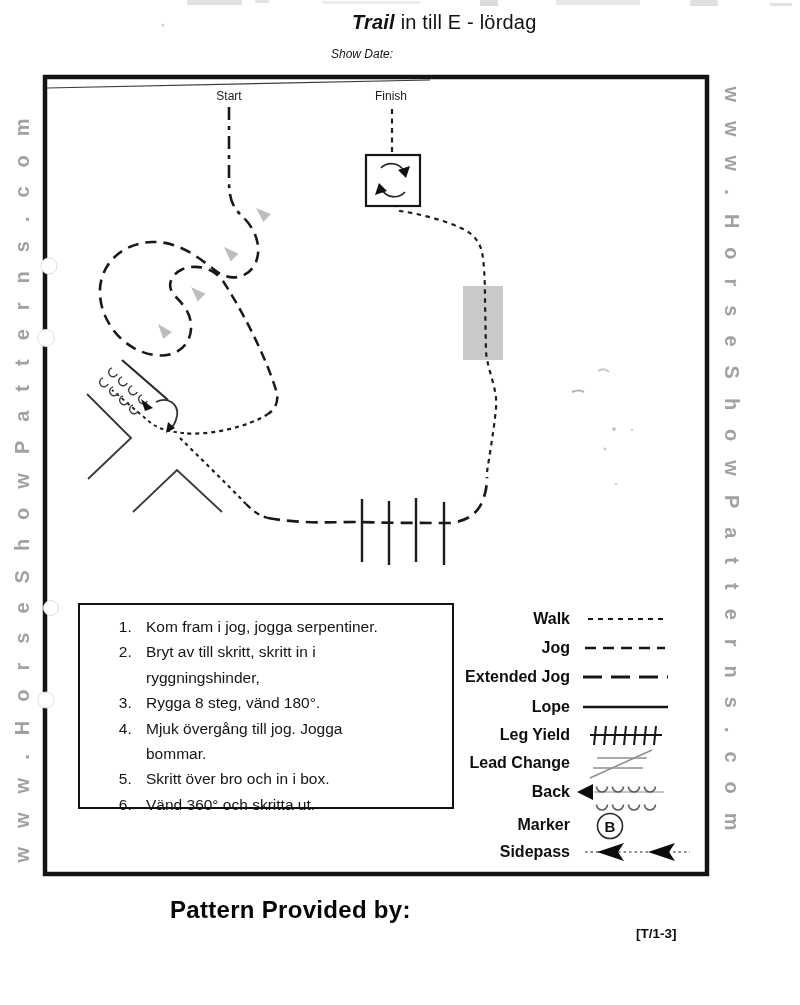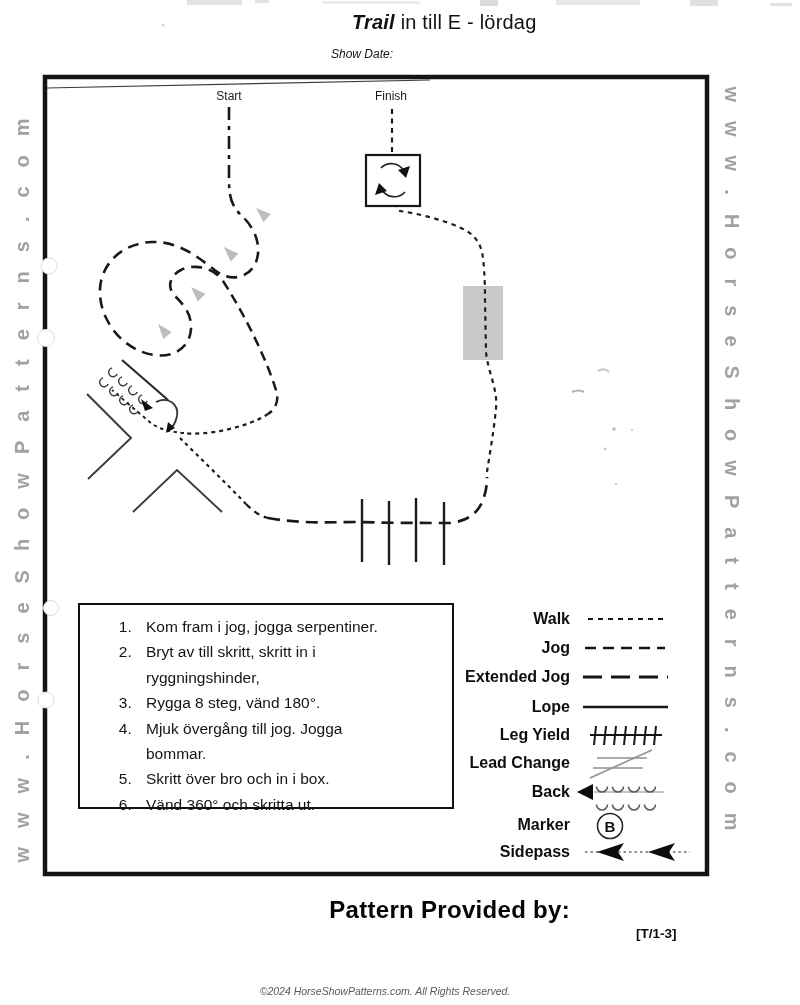--- a/index.html
+++ b/index.html
@@ -18,21 +18,21 @@
   .wm-right{left:320px;top:455px;transform:rotate(90deg);}
 
   .instructions{position:absolute;left:78px;top:603px;width:376px;height:206px;
                 border:2px solid #111;background:#fff;box-sizing:border-box;
                 padding:9px 6px 6px 16px;font-size:15.5px;line-height:25.4px;color:#141414;}
   .instructions ol{margin:0;padding-left:40px;}
   .instructions li{padding-left:10px;max-width:252px;}
 
   .pattern-code{position:absolute;left:636px;top:886px;width:80px;text-align:left;
                 font-size:13.5px;font-weight:bold;color:#0d0d0d;margin-top:40px;}
-  .provided-by{position:absolute;left:170px;top:896px;width:400px;text-align:right;
+  .provided-by{position:absolute;left:170px;top:896px;width:400px;text-align:left;
                font-size:24px;font-weight:bold;letter-spacing:.3px;color:#050505;}
   .copyright{position:absolute;left:0;right:30px;top:985px;text-align:center;
              font-size:10.5px;font-style:italic;color:#5a5a5a;}
 </style>
 </head>
 <body>
 
 <div class="page">
 
   <div class="title"><span class="bold">Trail</span><span> in till E - lördag</span></div>
@@ -205,14 +205,13 @@
       <li>Bryt av till skritt, skritt in i ryggningshinder,</li>
       <li>Rygga 8 steg, vänd 180°.</li>
       <li>Mjuk övergång till jog. Jogga bommar.</li>
       <li>Skritt över bro och in i box.</li>
       <li>Vänd 360° och skritta ut.</li>
     </ol>
   </div>
 
   <div class="pattern-code">[T/1-3]</div>
   <div class="provided-by">Pattern Provided by:</div>
-  <div class="copyright">©2024 HorseShowPatterns.com. All Rights Reserved.</div>
 </div>
 
 </body></html>

